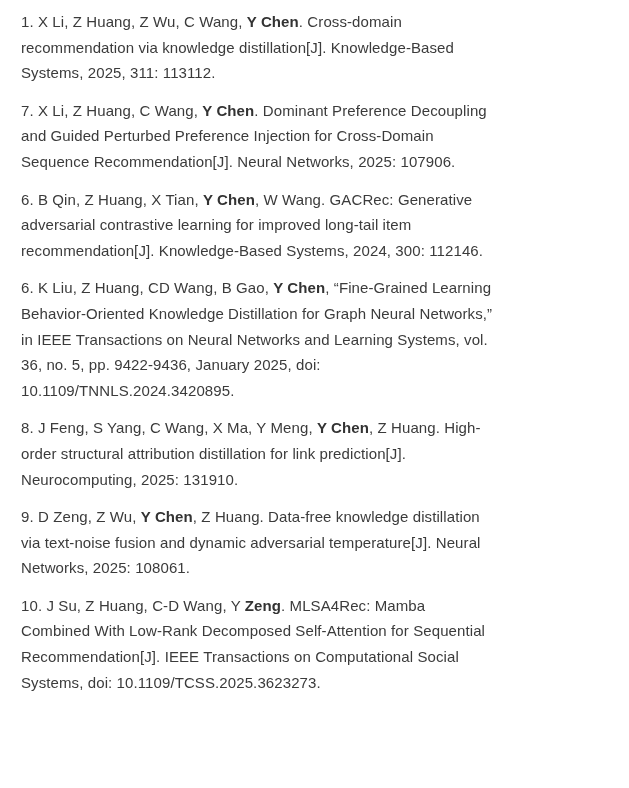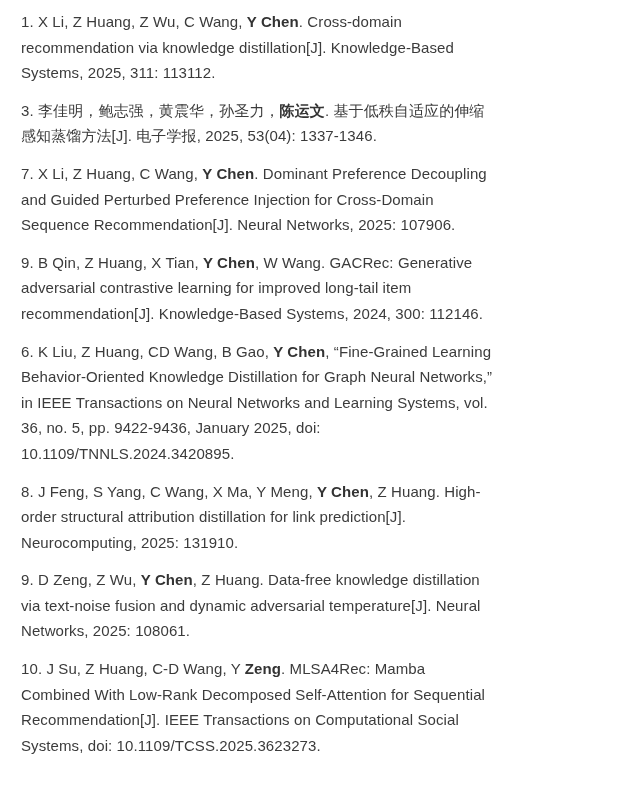--- a/index.html
+++ b/index.html
@@ -31,21 +31,20 @@
     font-weight: 700;
     color: #333333;
   }
 </style>
 </head>
 <body>
 
 <main class="doc">
   <section id="reference-list">
       <p class="reference"><span class="seg">1. X Li, Z Huang, Z Wu, C Wang, </span><span class="seg seg-bold">Y Chen</span><span class="seg">. Cross-domain recommendation via knowledge distillation[J]. Knowledge-Based Systems, 2025, 311: 113112.</span></p>
-      <p class="reference"><span class="seg">3. 李佳明，鲍志强，黄震华，孙圣力，</span><span class="seg seg-bold">陈运文</span><span class="seg">. 基于低秩自适应的伸缩感知蒸馏方法[J]. 电子学报, 2025, 53(04): 1337-1346.</span></p>
       <p class="reference"><span class="seg">7. X Li, Z Huang, C Wang, </span><span class="seg seg-bold">Y Chen</span><span class="seg">. Dominant Preference Decoupling and Guided Perturbed Preference Injection for Cross-Domain Sequence Recommendation[J]. Neural Networks, 2025: 107906.</span></p>
-      <p class="reference"><span class="seg">9. B Qin, Z Huang, X Tian, </span><span class="seg seg-bold">Y Chen</span><span class="seg">, W Wang. GACRec: Generative adversarial contrastive learning for improved long-tail item recommendation[J]. Knowledge-Based Systems, 2024, 300: 112146.</span></p>
+      <p class="reference"><span class="seg">6. B Qin, Z Huang, X Tian, </span><span class="seg seg-bold">Y Chen</span><span class="seg">, W Wang. GACRec: Generative adversarial contrastive learning for improved long-tail item recommendation[J]. Knowledge-Based Systems, 2024, 300: 112146.</span></p>
       <p class="reference"><span class="seg">6. K Liu, Z Huang, CD Wang, B Gao, </span><span class="seg seg-bold">Y Chen</span><span class="seg">, “Fine-Grained Learning Behavior-Oriented Knowledge Distillation for Graph Neural Networks,” in IEEE Transactions on Neural Networks and Learning Systems, vol. 36, no. 5, pp. 9422-9436, January 2025, doi: 10.1109/TNNLS.2024.3420895.</span></p>
       <p class="reference"><span class="seg">8. J Feng, S Yang, C Wang, X Ma, Y Meng, </span><span class="seg seg-bold">Y Chen</span><span class="seg">, Z Huang. High-order structural attribution distillation for link prediction[J]. Neurocomputing, 2025: 131910.</span></p>
       <p class="reference"><span class="seg">9. D Zeng, Z Wu, </span><span class="seg seg-bold">Y Chen</span><span class="seg">, Z Huang. Data-free knowledge distillation via text-noise fusion and dynamic adversarial temperature[J]. Neural Networks, 2025: 108061.</span></p>
       <p class="reference"><span class="seg">10. J Su, Z Huang, C-D Wang, Y </span><span class="seg seg-bold">Zeng</span><span class="seg">. MLSA4Rec: Mamba Combined With Low-Rank Decomposed Self-Attention for Sequential Recommendation[J]. IEEE Transactions on Computational Social Systems, doi: 10.1109/TCSS.2025.3623273.</span></p>
     </section>
 </main>
 
 </body></html>

